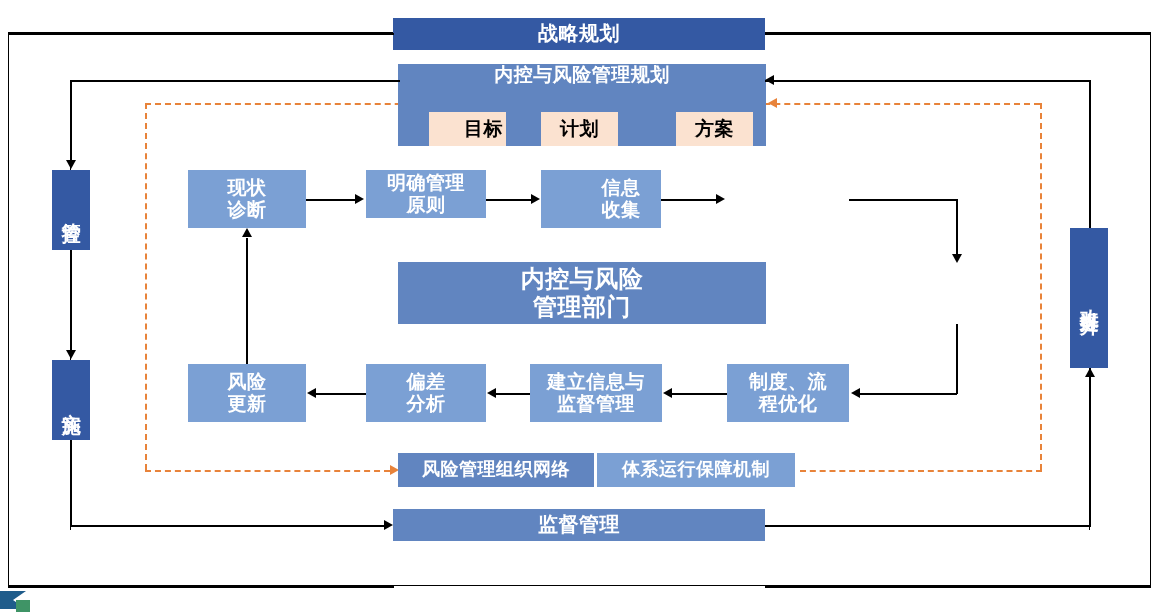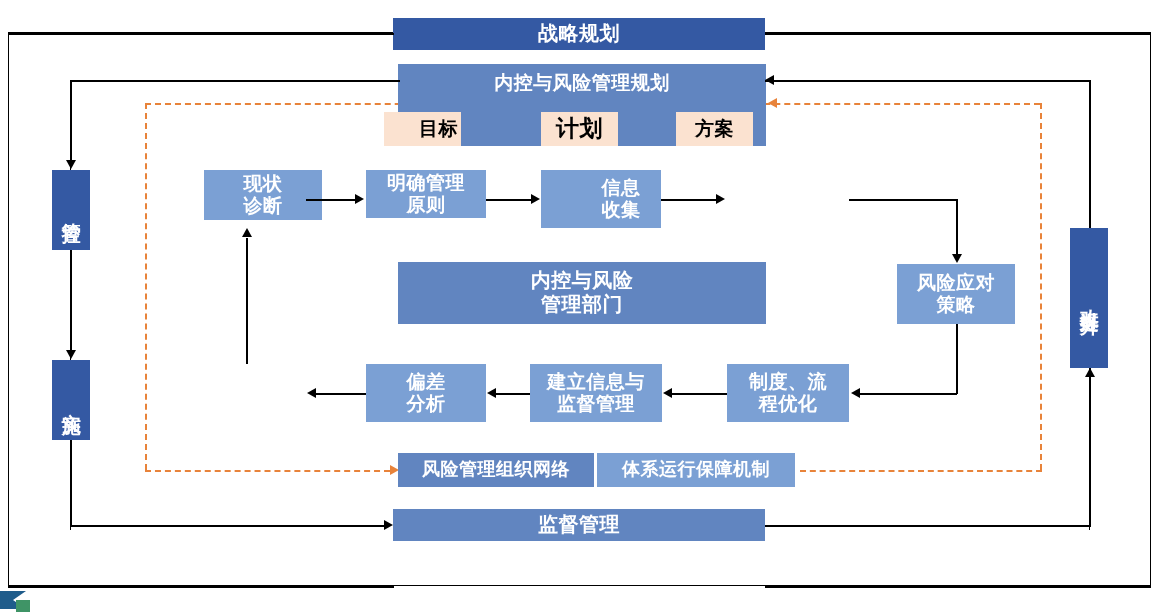--- a/index.html
+++ b/index.html
@@ -74,26 +74,26 @@
   <div class="oln ovln" style="left:1040px; top:103px; height:367px;"></div>
   <div class="oln ohln" style="left:800px; top:470px; width:242px;"></div>
   <div class="oln ohln" style="left:145px; top:470px; width:245px;"></div>
   <div class="ar oar-r" style="left:390px; top:465px;"></div>
   <div class="ar oar-l" style="left:768px; top:98px;"></div>
 
   <div class="box dark" style="left:393px; top:18px; width:372px; height:32px; font-size:20px;">战略规划</div>
   <div class="ln hln" style="left:8px; top:33px; width:386px;"></div>
   <div class="ln hln" style="left:765px; top:33px; width:386px;"></div>
 
-  <div class="box mid" style="left:398px; top:64px; width:368px; height:42px; font-size:19px; align-items:flex-start; padding-top:8px;text-align:center;">内控与风险管理规划</div>
+  <div class="box mid" style="left:398px; top:64px; width:368px; height:42px; font-size:19px; align-items:flex-start; text-align:center;">内控与风险管理规划</div>
 
   <div class="mid" style="position:absolute; left:398px; top:106px; width:368px; height:40px;"></div>
 
-  <div class="box peach" style="left:384px; top:112px; width:77px; height:34px; font-size:19px;padding-left:32px;">目标</div>
-  <div class="box peach" style="left:541px; top:112px; width:77px; height:34px; font-size:23px;">计划</div>
+  <div class="box peach" style="left:429px; top:112px; width:77px; height:34px; font-size:19px;padding-left:32px;">目标</div>
+  <div class="box peach" style="left:541px; top:112px; width:77px; height:34px; font-size:19px;">计划</div>
   <div class="box peach" style="left:676px; top:112px; width:77px; height:34px; font-size:19px;">方案</div>
 
   <div class="ln hln" style="left:70px; top:80px; width:330px;"></div>
   <div class="ln vln" style="left:70px; top:80px; height:82px;"></div>
   <div class="ar ar-d" style="left:65.5px; top:160px;"></div>
 
   <div class="box dark vert" style="left:52px; top:170px; width:38px; height:80px; font-size:19px;">管控</div>
 
   <div class="ln vln" style="left:70px; top:250px; height:104px;"></div>
   <div class="ar ar-d" style="left:65.5px; top:350px;"></div>
@@ -105,50 +105,50 @@
   <div class="ar ar-r" style="left:384px; top:519.5px;"></div>
 
   <div class="box dark vert" style="left:1070px; top:228px; width:38px; height:140px; font-size:19px;">改进提升</div>
   <div class="ln vln" style="left:1089px; top:80px; height:148px;"></div>
   <div class="ln hln" style="left:765px; top:80px; width:326px;"></div>
   <div class="ar ar-l" style="left:765px; top:74.5px;"></div>
   <div class="ln vln" style="left:1089px; top:368px; height:158px;"></div>
   <div class="ar ar-u" style="left:1084.5px; top:368px;"></div>
   <div class="ln hln" style="left:765px; top:525px; width:326px;"></div>
 
-  <div class="box proc" style="left:188px; top:170px; width:118px; height:50px; font-size:19px;margin-left:16px;">现状
+  <div class="box proc" style="left:188px; top:170px; width:118px; height:58px; font-size:19px;">现状
 诊断</div>
   <div class="box proc" style="left:366px; top:170px; width:120px; height:48px; font-size:19px;">明确管理
 原则</div>
   <div class="box proc" style="left:541px; top:170px; width:120px; height:58px; font-size:19px;padding-left:40px;">信息
 收集</div>
 
   <div class="ln hln" style="left:306px; top:199px; width:50px;"></div>
   <div class="ar ar-r" style="left:355px; top:193.5px;"></div>
 
   <div class="ln hln" style="left:486px; top:199px; width:46px;"></div>
   <div class="ar ar-r" style="left:531px; top:193.5px;"></div>
 
   <div class="ln hln" style="left:661px; top:199px; width:56px;"></div>
   <div class="ar ar-r" style="left:716px; top:193.5px;"></div>
 
   <div class="ln hln" style="left:849px; top:199px; width:108px;"></div>
   <div class="ln vln" style="left:956px; top:199px; height:58px;"></div>
   <div class="ar ar-d" style="left:951.5px; top:254px;"></div>
 
-  <div class="box proc" style="left:897px; top:264px; width:118px; height:60px; font-size:19px;">风险应对
-策略</div>
 
   <div class="ln vln" style="left:956px; top:324px; height:70px;"></div>
   <div class="ln hln" style="left:860px; top:393px; width:97px;"></div>
   <div class="ar ar-l" style="left:851px; top:387.5px;"></div>
 
-  <div class="box mid" style="left:398px; top:262px; width:368px; height:62px; font-size:20px;">内控与风险
+  <div class="box mid" style="left:398px; top:262px; width:368px; height:62px; font-size:24px;">内控与风险
 管理部门</div>
 
+  <div class="box proc" style="left:188px; top:364px; width:118px; height:58px; font-size:19px;">风险
+更新</div>
   <div class="box proc" style="left:366px; top:364px; width:120px; height:58px; font-size:19px;">偏差
 分析</div>
   <div class="box proc" style="left:530px; top:364px; width:132px; height:58px; font-size:19px;">建立信息与
 监督管理</div>
   <div class="box proc" style="left:727px; top:364px; width:122px; height:58px; font-size:19px;">制度、流
 程优化</div>
 
   <div class="ln hln" style="left:672px; top:393px; width:55px;"></div>
   <div class="ar ar-l" style="left:663px; top:387.5px;"></div>
 

